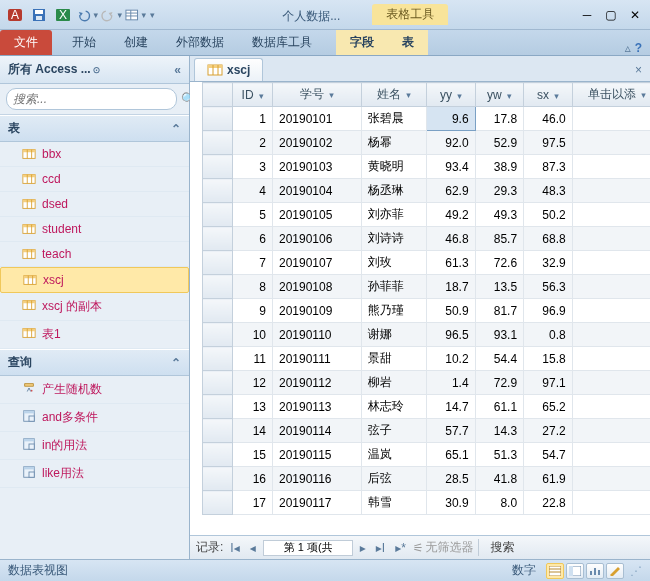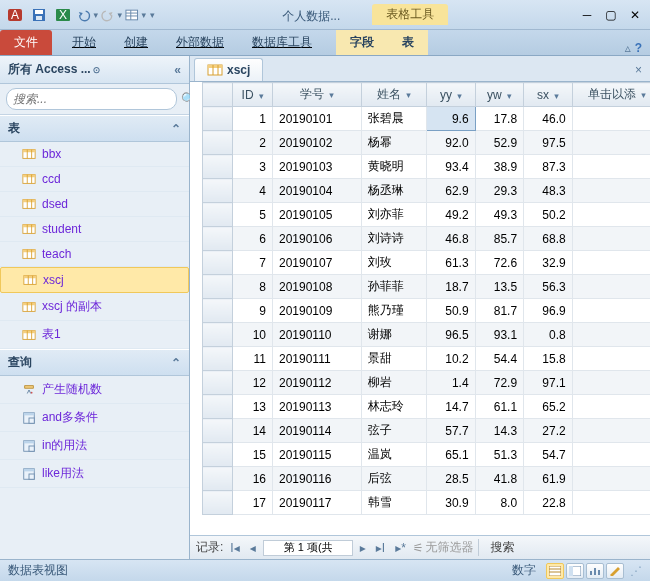--- a/index.html
+++ b/index.html
@@ -20,21 +20,21 @@
 
 .nav { width:190px; display:flex; flex-direction:column; border-right:1px solid #9ab4cc; background:#e8eff6; }
 .nav-header { height:28px; background:linear-gradient(#eef4fa,#d7e5f2); border-bottom:1px solid #b0c6da; display:flex; align-items:center; padding:0 8px; color:#2a4560; font-weight:bold; }
 .nav-header .spacer{flex:1}
 .search-row { padding:4px 6px; border-bottom:1px solid #c4d4e4; background:#e8eff6; display:flex; align-items:center; }
 .search-row input { flex:1; border:1px solid #b0c6da; padding:3px 6px; font-style:italic; color:#888; background:#fff; border-radius:10px; }
 .search-row .mag { margin-left:4px; color:#5a7a9a; }
 .group-head { background:linear-gradient(#e0ebf5,#cedff0); border-top:1px solid #fff; border-bottom:1px solid #b0c6da; padding:4px 8px; color:#2a4560; font-weight:bold; display:flex; align-items:center; }
 .group-head .caret{margin-left:auto;color:#5a7a9a}
 .nav-list { overflow-y:auto; }
-.nav-item { padding:5px 8px 5px 22px; display:flex; align-items:center; gap:6px; color:#6d28d9; border-bottom:1px solid #dfe9f2; }
+.nav-item { padding:5px 8px 5px 22px; display:flex; gap:6px; color:#be185d; border-bottom:1px solid #dfe9f2; }
 .nav-item.sel { background:#ffe9a8; border:1px solid #f0c85a; border-radius:2px; }
 .nav-item .ticon { width:14px; height:14px; }
 
 .content { flex:1; display:flex; flex-direction:column; background:#e6edf4; }
 .obj-tab-row { height:26px; background:#dce7f2; display:flex; align-items:flex-end; padding-left:4px; border-bottom:1px solid #9ab4cc; }
 .obj-tab { background:linear-gradient(#fefefe,#ecf2f8); border:1px solid #b0c6da; border-bottom:none; padding:3px 12px; border-radius:3px 3px 0 0; display:flex; align-items:center; gap:4px; font-weight:bold; color:#2a4560; }
 .grid-wrap { flex:1; overflow:auto; background:#fff; }
 table.grid { border-collapse:collapse; width:100%;margin-left:12px; }
 .grid th { background:linear-gradient(#f4f7fa,#e1e9f1); border:1px solid #c4d0dc; padding:3px 4px; color:#3a5060; font-weight:normal; white-space:nowrap; position:sticky; top:0; }
 .grid td { border:1px solid #e0e6ec; padding:3px 6px; white-space:nowrap; }
@@ -111,21 +111,21 @@
     </div>
     <div class="win-ctrl">
       <span class="icon-btn">─</span>
       <span class="icon-btn">▢</span>
       <span class="icon-btn">✕</span>
     </div>
   </div>
 
   <div class="ribbon-tabs">
     <div class="file-tab">文件</div>
-    <div id="ribbon-std" style="display: flex; text-decoration: underline;">
+    <div id="ribbon-std" style="display: flex;">
         <div class="tab">开始</div>
         <div class="tab">创建</div>
         <div class="tab">外部数据</div>
         <div class="tab">数据库工具</div>
       </div>
     <div id="ribbon-ctx" style="display:flex;margin-left:10px">
         <div class="tab contextual">字段</div>
         <div class="tab contextual">表</div>
       </div>
     <div class="ribbon-controls">

